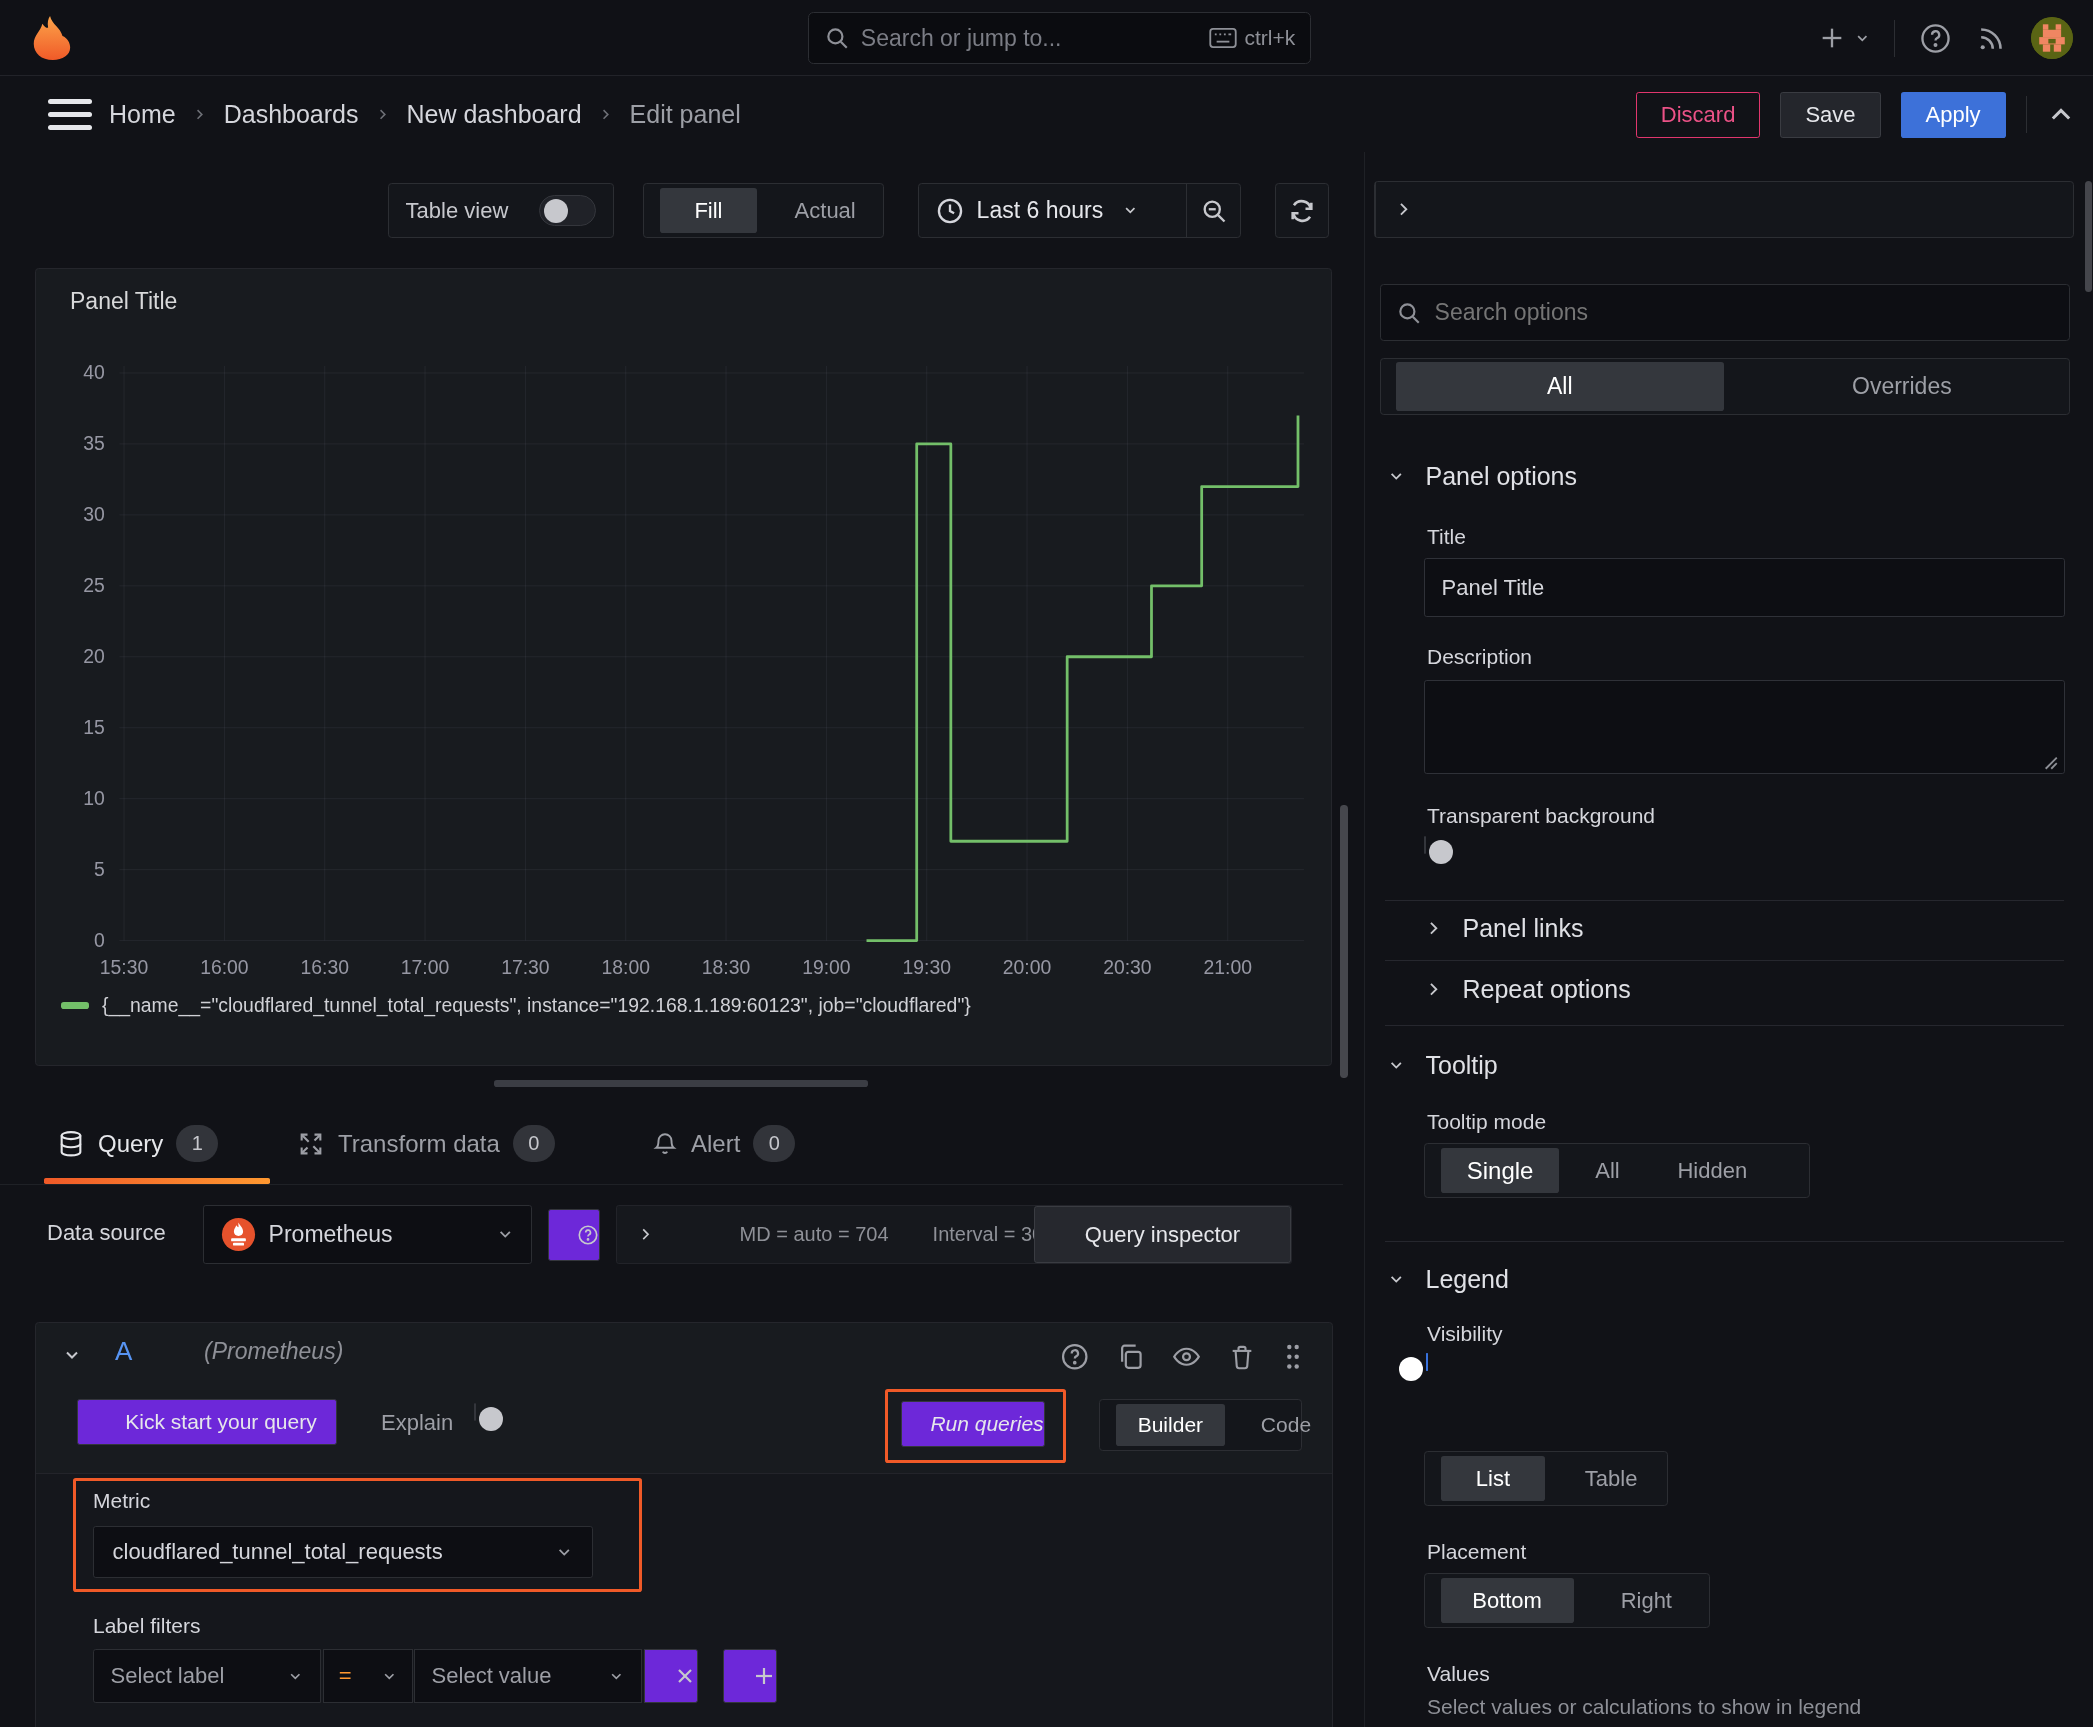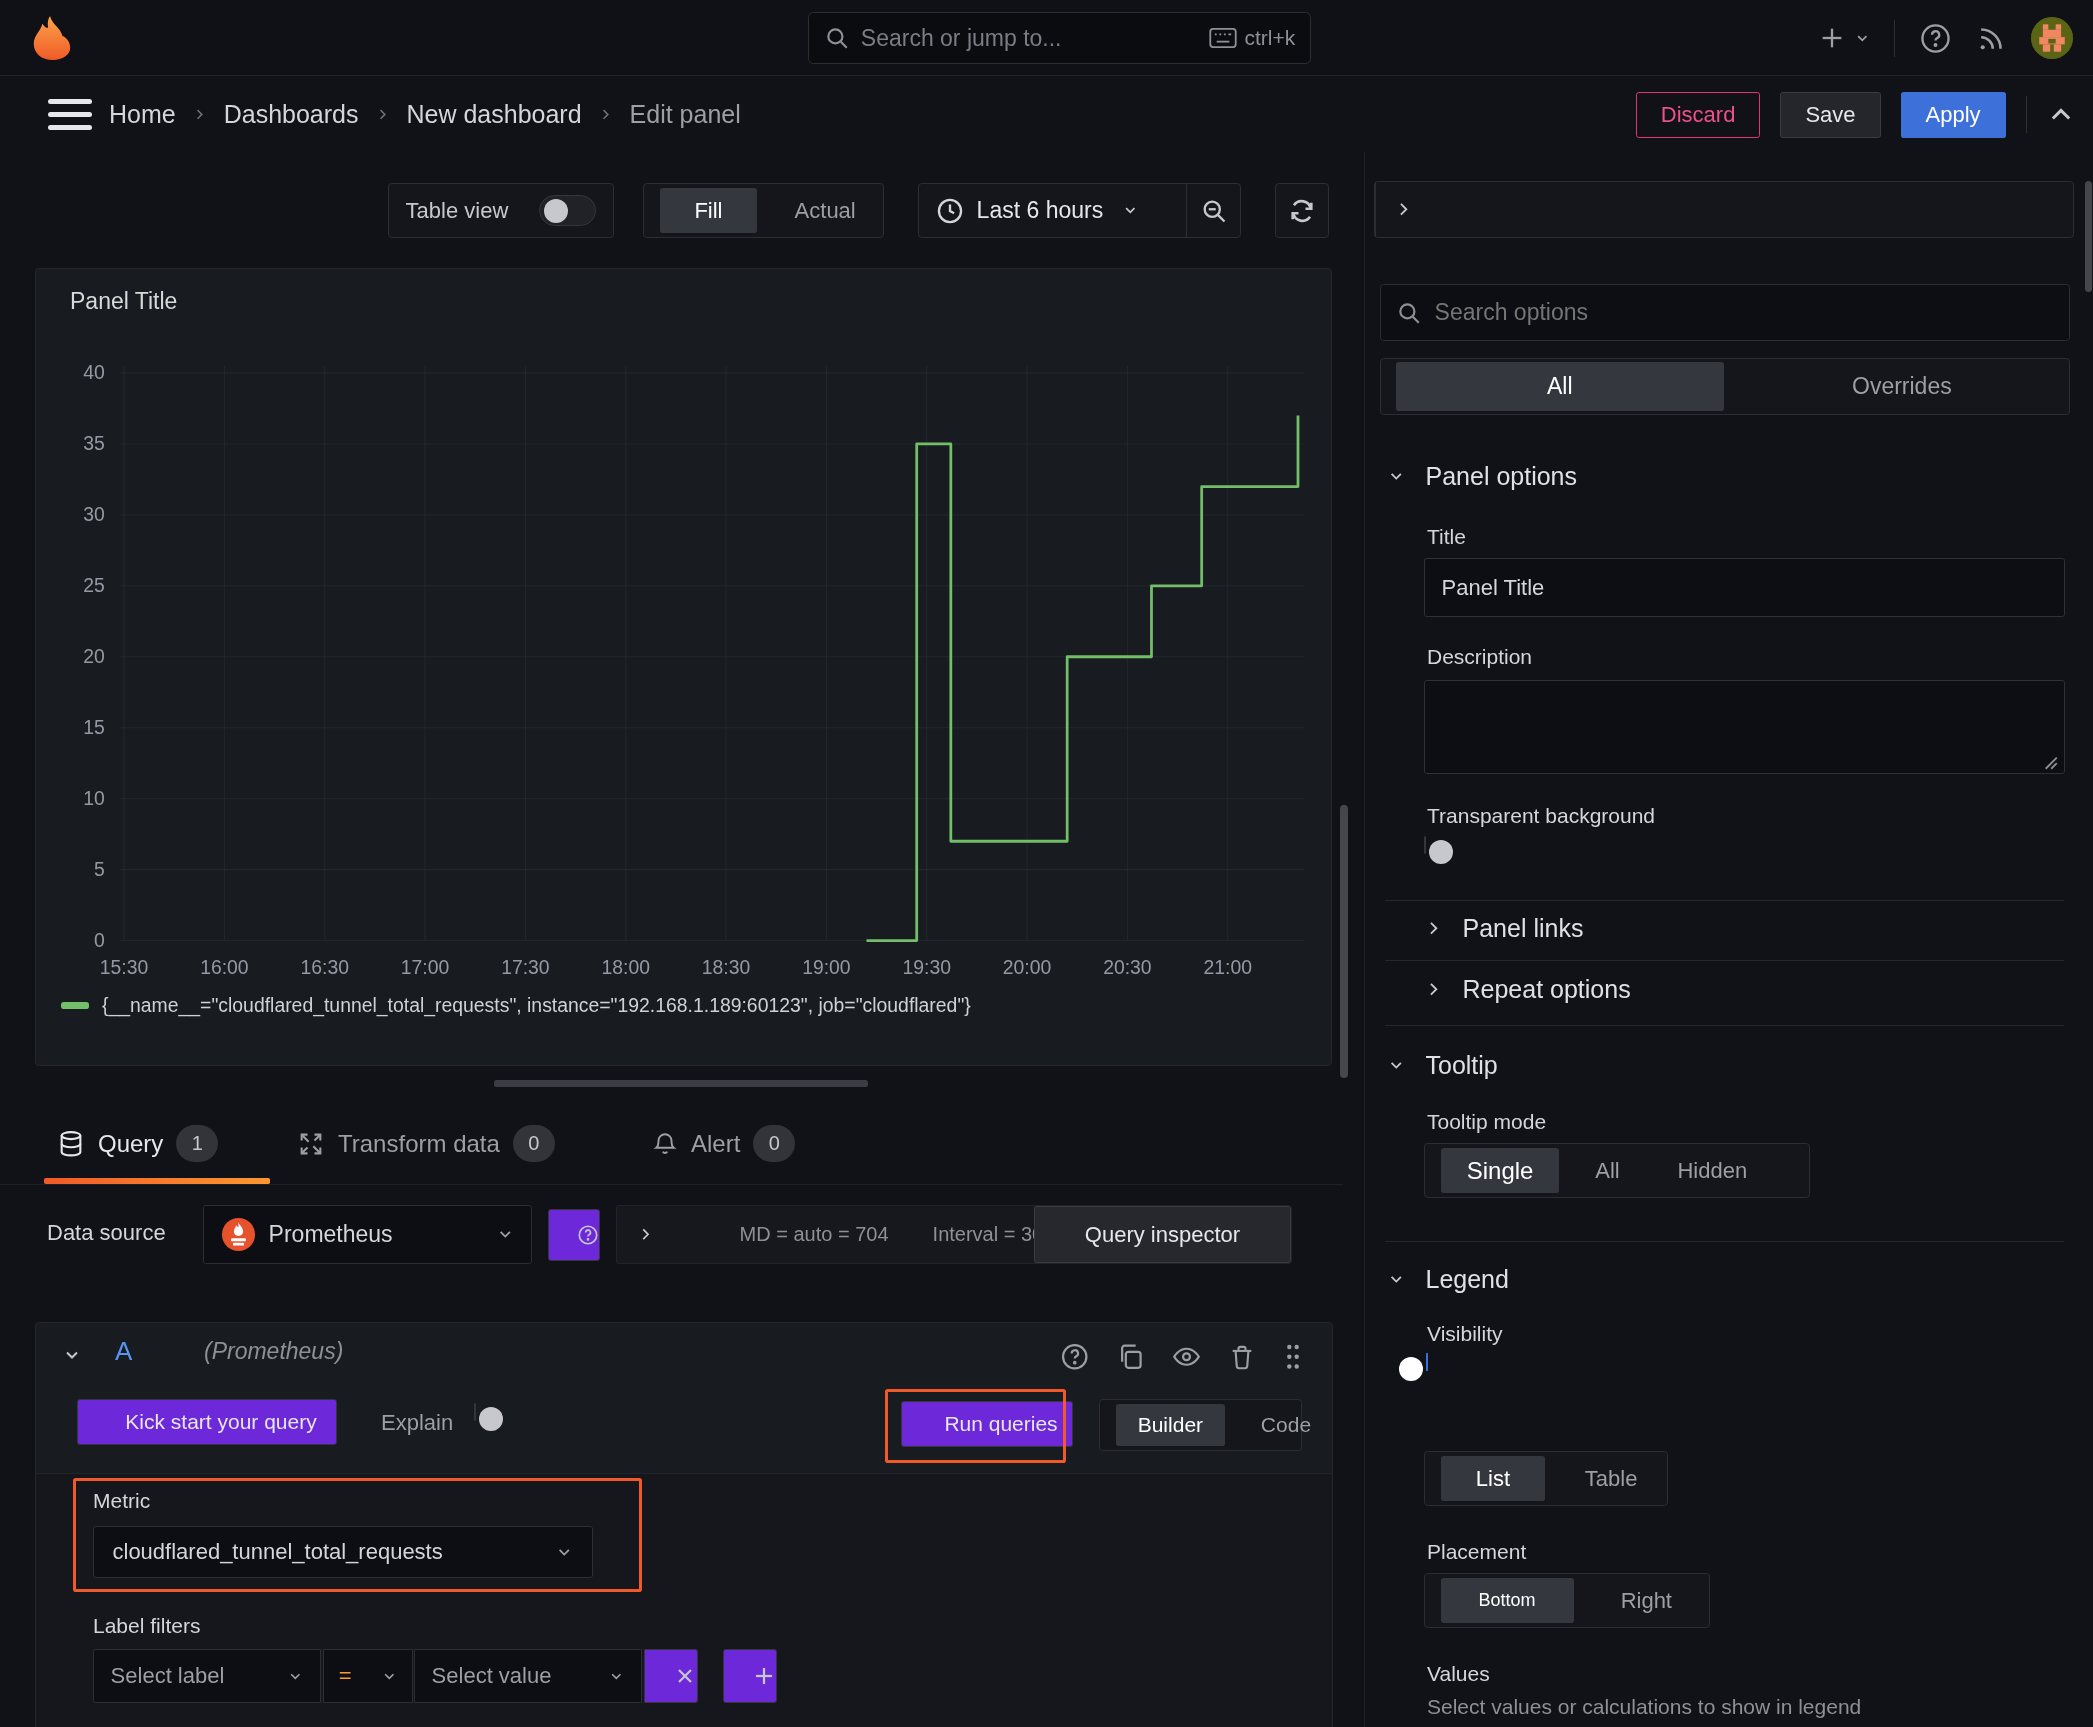--- a/index.html
+++ b/index.html
@@ -445,21 +445,21 @@
             <circle cx="11" cy="20" r="1.8"></circle>
           </svg>
         </span>
     </div>
 
     
     <button class="mini-btn abs" style="left:41px;top:76px;width:260px;height:46px;font-size:21px;color:#e6e7eb;">Kick start your query</button>
     <span class="abs" style="left:345px;top:87px;font-size:22px;color:#9d9fa6;">Explain</span>
     <span class="toggle abs" style="left:438px;top:81px;"><span class="knob"></span></span>
 
-    <button class="mini-btn abs" style="left:865px;top:78px;width:172px;height:46px;font-size:21px;color:#e6e7eb;">Run queries</button>
+    <button class="mini-btn abs" style="left:865px;top:78px;width:144px;height:46px;font-size:21px;color:#e6e7eb;font-style:italic;">Run queries</button>
     <span class="annot" style="left:849px;top:66px;width:181px;height:74px;"></span>
 
     <div class="seg-wrap abs" style="left:1063px;top:76px;width:203px;height:52px;">
       <span class="seg active" style="font-size:21px;flex:1.2;">Builder</span>
       <span class="seg" style="font-size:21px;flex:1;">Code</span>
     </div>
 
     
     <div class="editor-body">
       <span class="annot" style="left:37px;top:3.7px;width:569px;height:114px;"></span>
@@ -604,21 +604,21 @@
     <span class="toggle on abs" style="left:59px;top:1202px;"><span class="knob"></span></span>
 
     <span class="sub-label abs" style="left:62px;top:1266px;margin-top:37px;">Mode</span>
     <div class="seg-wrap abs" style="left:59px;top:1299px;width:244px;height:55px;">
       <span class="seg active" style="font-size:22px;flex:1;">List</span>
       <span class="seg" style="font-size:22px;flex:1;">Table</span>
     </div>
 
     <span class="sub-label abs" style="left:62px;top:1388px;">Placement</span>
     <div class="seg-wrap abs" style="left:59px;top:1421px;width:286px;height:55px;">
-      <span class="seg active" style="font-size:18px;flex:1.2;">Bottom</span>
+      <span class="seg active" style="font-size:22px;flex:1.2;">Bottom</span>
       <span class="seg" style="font-size:22px;flex:1;">Right</span>
     </div>
 
     <span class="sub-label abs" style="left:62px;top:1510px;">Values</span>
     <span class="abs" style="left:62px;top:1543px;font-size:21px;color:#8e9097;">Select values or calculations to show in legend</span>
   </aside>
 
   <div class="right-scrollbar"></div>
 </div>
 

